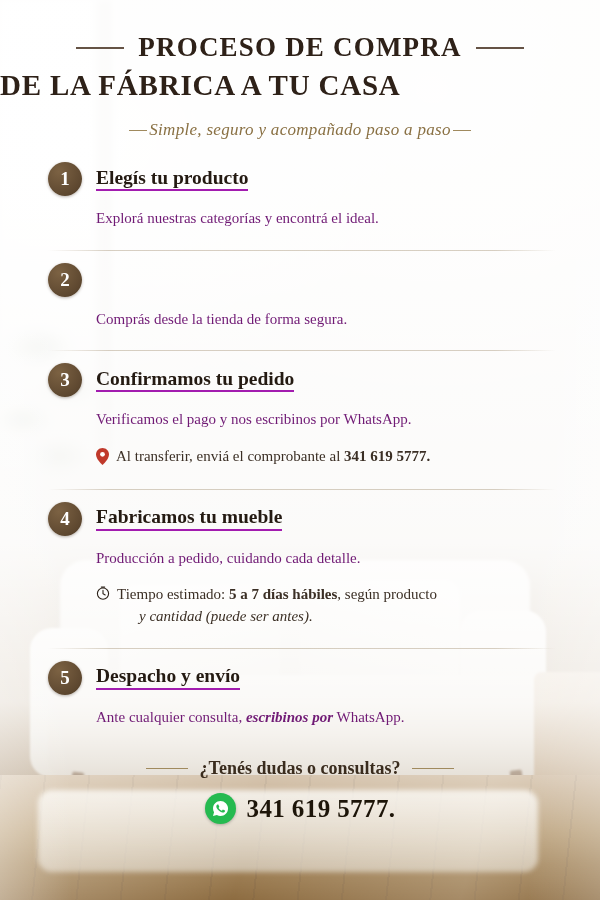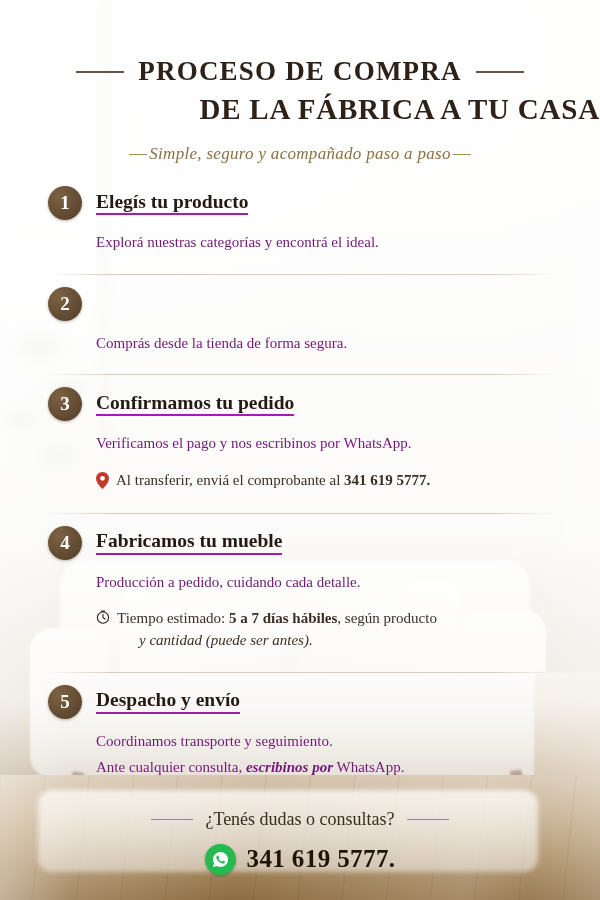--- a/index.html
+++ b/index.html
@@ -184,22 +184,22 @@
 
   .content {
     position: absolute;
     left: 0; top: 0;
     width: 600px;
     height: 900px;
   }
 
   
   .header {
-    text-align: right;
-    padding-top: 56px;
+    text-align: left;
+    padding-top: 32px;
   }
   .title-row {
     display: flex;
     align-items: center;
     justify-content: center;
     gap: 14px;
   }
   .title-rule {
     width: 48px;
     height: 2px;
@@ -330,21 +330,21 @@
     justify-content: center;
     gap: 12px;
   }
   .footer-rule {
     width: 42px;
     height: 1px;
     background: #a08a5e;
   }
   .footer-q {
     font-family: "Liberation Serif", serif;
-    font-weight: normal;
+    font-weight: bold;
     font-size: 18px;
     color: #3a2c1e;
   }
   .footer-phone-row {
     display: flex;
     align-items: center;
     justify-content: center;
     gap: 11px;
     margin-top: 14px;
   }
@@ -471,21 +471,20 @@
         </div>
       </div>
       <div class="step-divider"></div>
 
       <div class="step">
         <div class="step-head">
           <div class="badge">5</div>
           <div class="step-title">Despacho y envío</div>
         </div>
         <div class="step-body">
-          <div class="step-line">Coordinamos transporte y seguimiento.</div>
           <div class="step-line"><span>Ante cualquier consulta, </span><span class="ital bold">escribinos por</span><span> WhatsApp.</span></div>
         </div>
       </div>
 
     </div>
 
     <div class="footer">
       <div class="footer-q-row">
         <div class="footer-rule"></div>
         <div class="footer-q">¿Tenés dudas o consultas?</div>

